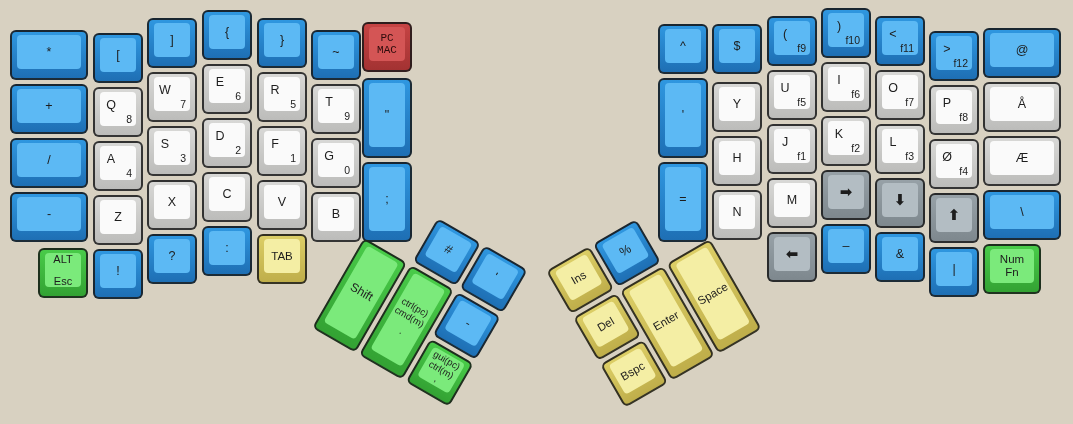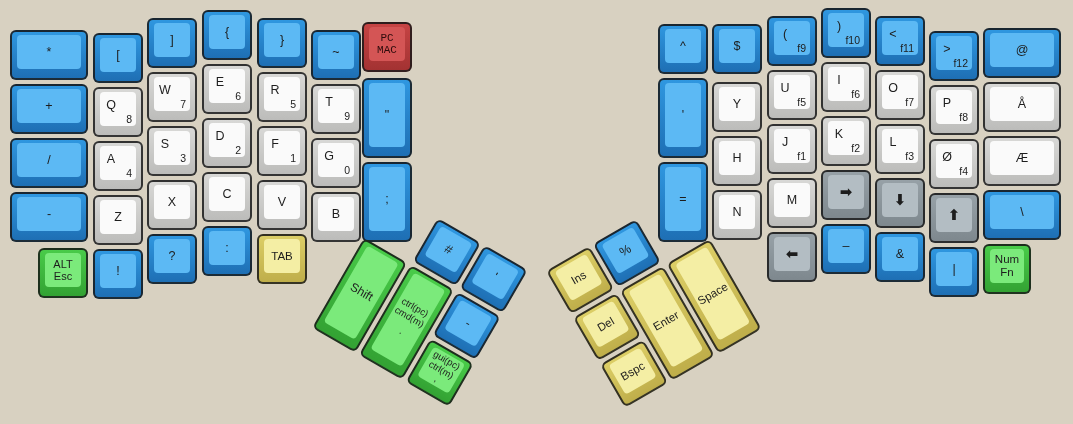--- a/index.html
+++ b/index.html
@@ -244,21 +244,21 @@
       </div>
       <div class="key k-white" style="left: 311px; top: 192px; width: 50px; height: 50px;">
         <div class="cap">
           <div class="main">
             <div>B</div>
           </div>
         </div>
       </div>
       <div class="key k-green" style="left: 38px; top: 248px; width: 50px; height: 50px;">
         <div class="cap">
-          <div class="main" style="font-size: 11px;">
+          <div class="main" style="font-size: 11px; justify-content: space-between;">
             <div>ALT</div>
             <div>Esc</div>
           </div>
         </div>
       </div>
       <div class="key k-blue" style="left: 93px; top: 249px; width: 50px; height: 50px;">
         <div class="cap">
           <div class="main">
             <div>!</div>
           </div>
@@ -509,21 +509,21 @@
           </div>
         </div>
       </div>
       <div class="key k-blue" style="left: 929px; top: 247px; width: 50px; height: 50px;">
         <div class="cap">
           <div class="main">
             <div>|</div>
           </div>
         </div>
       </div>
-      <div class="key k-green" style="left: 983px; top: 244px; width: 48px; height: 50px;">
+      <div class="key k-green" style="left: 983px; top: 244px; width: 58px; height: 50px;">
         <div class="cap">
           <div class="main" style="font-size: 11.5px;">
             <div>Num</div>
             <div>Fn</div>
           </div>
         </div>
       </div>
     </div>
   <div class="cluster" id="left-thumb-cluster" style="left: 391px; top: 191px; transform: rotate(30deg);">
       <div class="key k-blue" style="left: 54px; top: 0px; width: 50px; height: 50px;">

